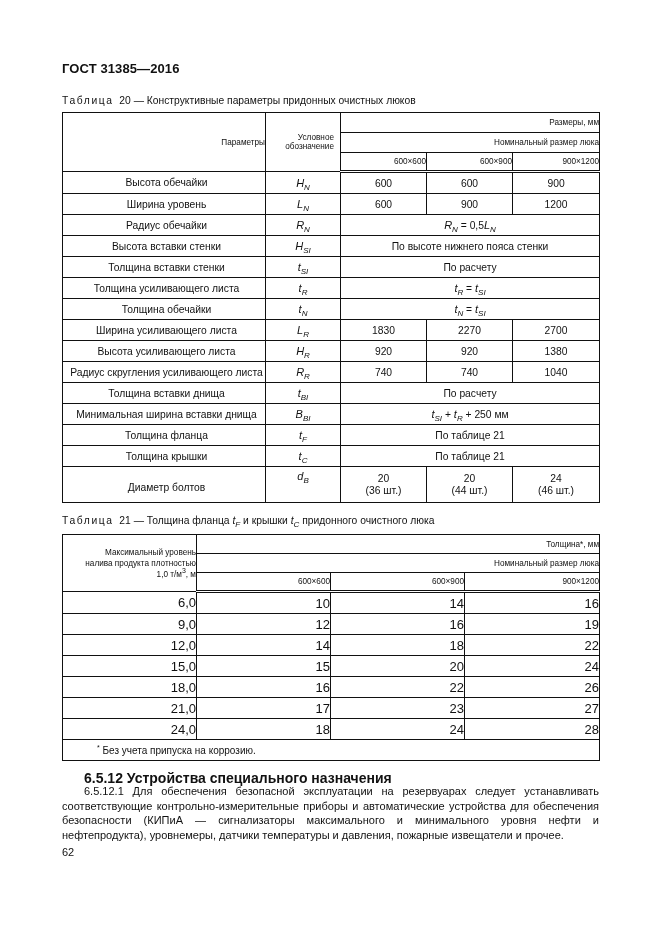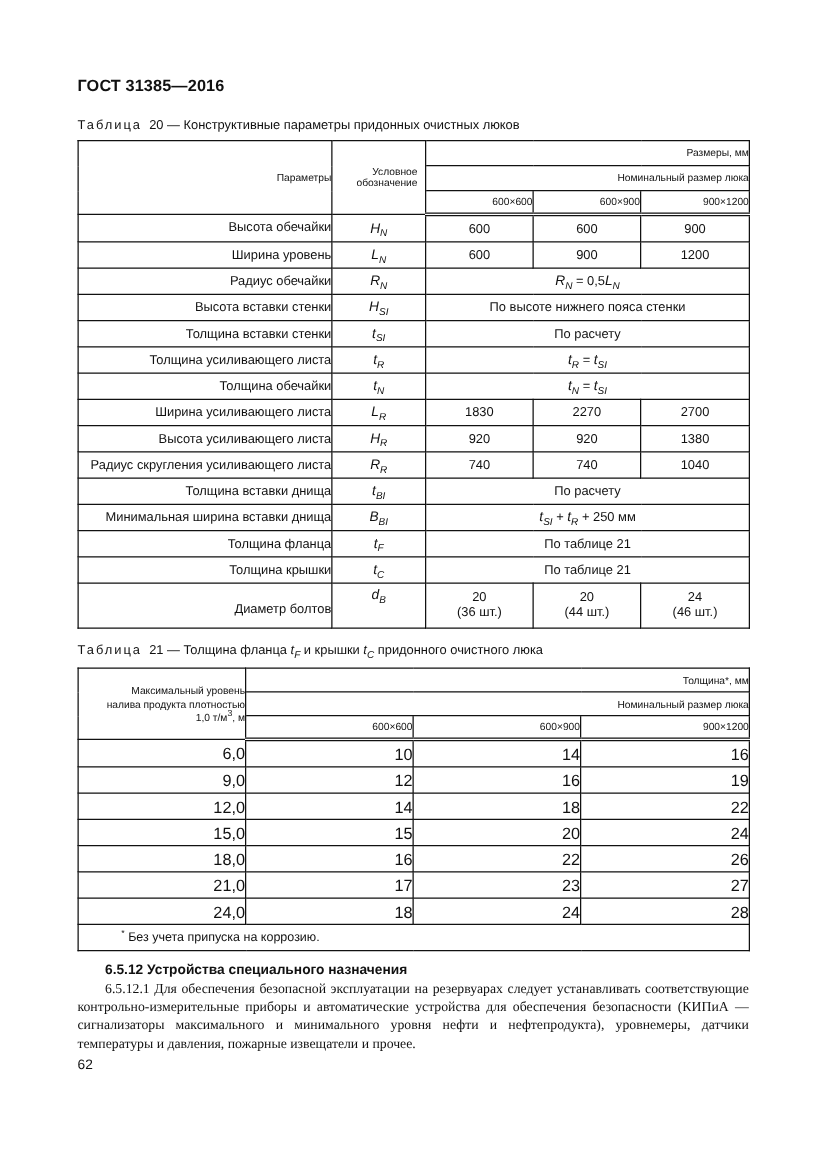--- a/index.html
+++ b/index.html
@@ -6,36 +6,36 @@
   body { width:661px; height:935px; position:relative; font-family:"Liberation Sans", sans-serif; color:#111; overflow:hidden; }
   .abs { position:absolute; }
   .doc-header { left:62px; top:61px; font-size:13px; font-weight:bold; letter-spacing:0.1px; }
   .caption { font-size:10.3px; white-space:nowrap; }
   .caption .spaced { letter-spacing:1.6px; }
   .caption i { font-style:italic; }
   table { border-collapse:collapse; position:absolute; table-layout:fixed; }
   td { border:1px solid #111; padding:0; font-size:10.3px; vertical-align:middle; }
   .hdr td { font-size:8.2px; text-align:right; }
   .t20 { left:62px; top:112px; width:537px; }
-  .t20 td.param { text-align:right; padding-left:5px; }
+  .t20 td.param { text-align:center; padding-left:5px; }
   .t20 td.c { text-align:center; }
   .t20 tr.body td { height:20px; }
   .t20 tr.hdr-last td { border-bottom:3px double #111; }
   .t21 { left:62px; top:534px; width:537px; }
   .t21 tr.body td { height:20px; text-align:right; font-size:13px; }
   .t21 tr.hdr-last td { border-bottom:3px double #111; }
   .t21 td.fn { text-align:left; padding-left:34px; font-size:10px; height:20px; }
   .sym { font-style:italic; font-size:11px; }
   .sym sub { font-size:8px; }
   sub { font-size:8px; vertical-align:-3px; line-height:0; }
   sup { font-size:7px; vertical-align:4px; line-height:0; }
   .fnmark { font-size:7px; vertical-align:4px; }
   .section { left:62px; width:537px; font-size:11px; line-height:14.6px; }
-  .sec-title { left:84px; top:770px; font-size:11px; font-weight:bold; }
-  .para { top:784px; text-align:justify; text-indent:22px;font-family:Liberation Serif, serif; }
+  .sec-title { left:84px; top:770px; font-size:14px; font-weight:bold; }
+  .para { top:784px; text-align:justify; text-indent:22px; }
   .page-num { left:62px; top:846px; font-size:11px; }
 </style>
 </head>
 <body>
 
 <div class="abs doc-header">ГОСТ 31385—2016</div>
 
 <div class="abs caption" style="left:62px; top:95px;">
   <span class="spaced">Таблица</span>&nbsp;
   <span>20 — Конструктивные параметры придонных очистных люков</span>

